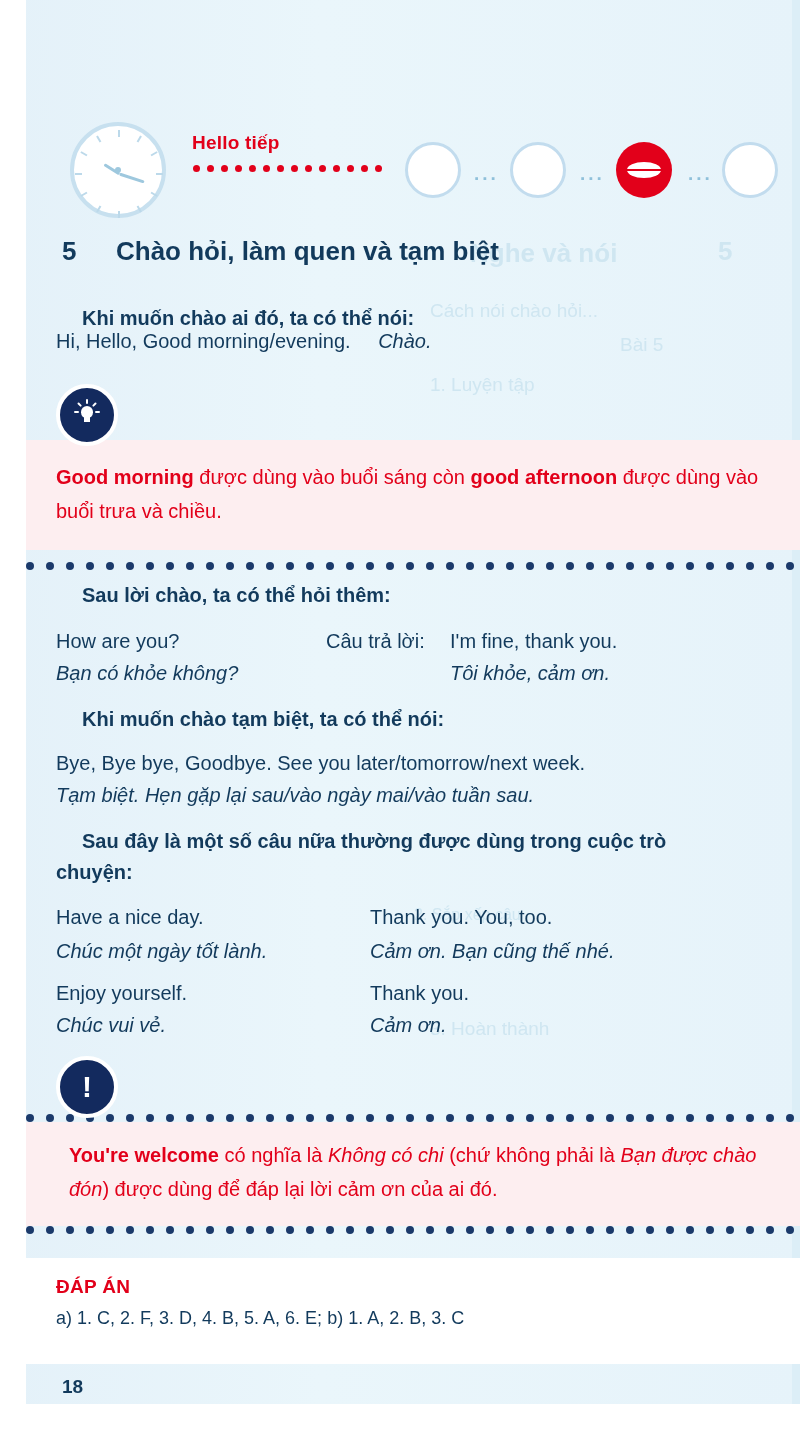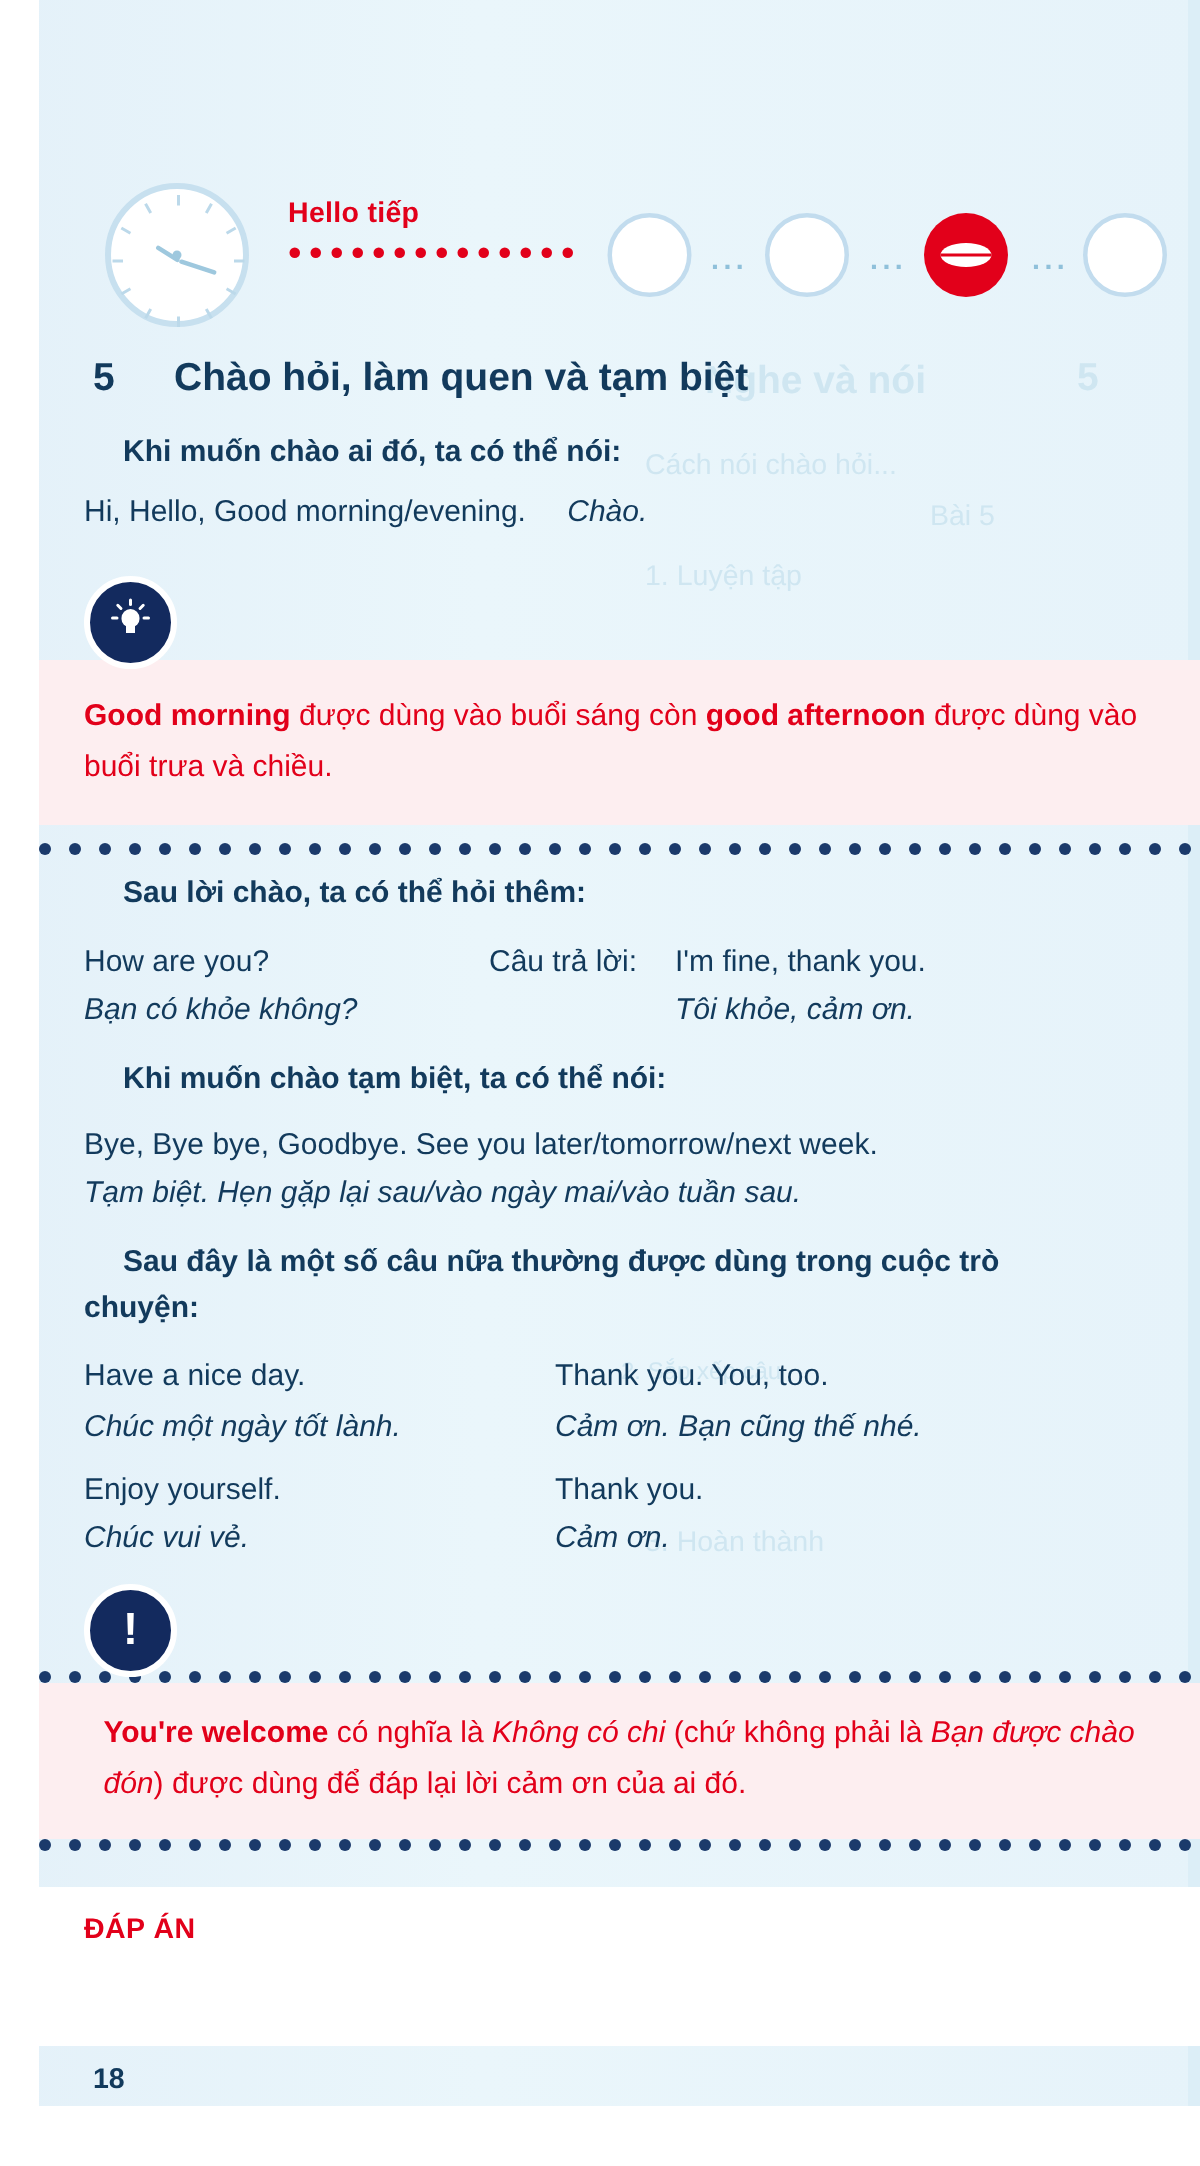--- a/index.html
+++ b/index.html
@@ -396,21 +396,21 @@
     </div>
     <div class="ell e3">...</div>
     <div class="circle c4"></div>
   </div>
 
   <div class="content">
 
     <div class="h-num">5</div>
     <div class="h-title">Chào hỏi, làm quen và tạm biệt</div>
 
-    <div class="para lead" style="top:286px;">Khi muốn chào ai đó, ta có thể nói:</div>
+    <div class="para lead" style="top:303px;">Khi muốn chào ai đó, ta có thể nói:</div>
     <div class="row" style="top:326px;">
       <span class="en">Hi, Hello, Good morning/evening.</span>
       <span class="vi" style="margin-left:22px;">Chào.</span>
     </div>
 
     <div class="badge" style="left:56px; top:384px;">
       <div class="glyph">
         <div class="bulb">
           <div class="b-body"></div>
           <div class="b-base"></div>
@@ -642,17 +642,20 @@
         <i style="left:660px"></i>
         <i style="left:680px"></i>
         <i style="left:700px"></i>
       <i style="left:720px"></i>
         <i style="left:740px"></i>
         <i style="left:760px"></i>
     </div>
 
     <div class="answers">
       <div class="a-title">ĐÁP ÁN</div>
+      <div class="a-line">
+        <span>a) </span><span>1. C, 2. F, 3. D, 4. B, 5. A, 6. E;</span><span> b) </span><span>1. A, 2. B, 3. C</span>
+      </div>
     </div>
 
     <div class="pageno">18</div>
   </div>
 </div>
 
 </body></html>

